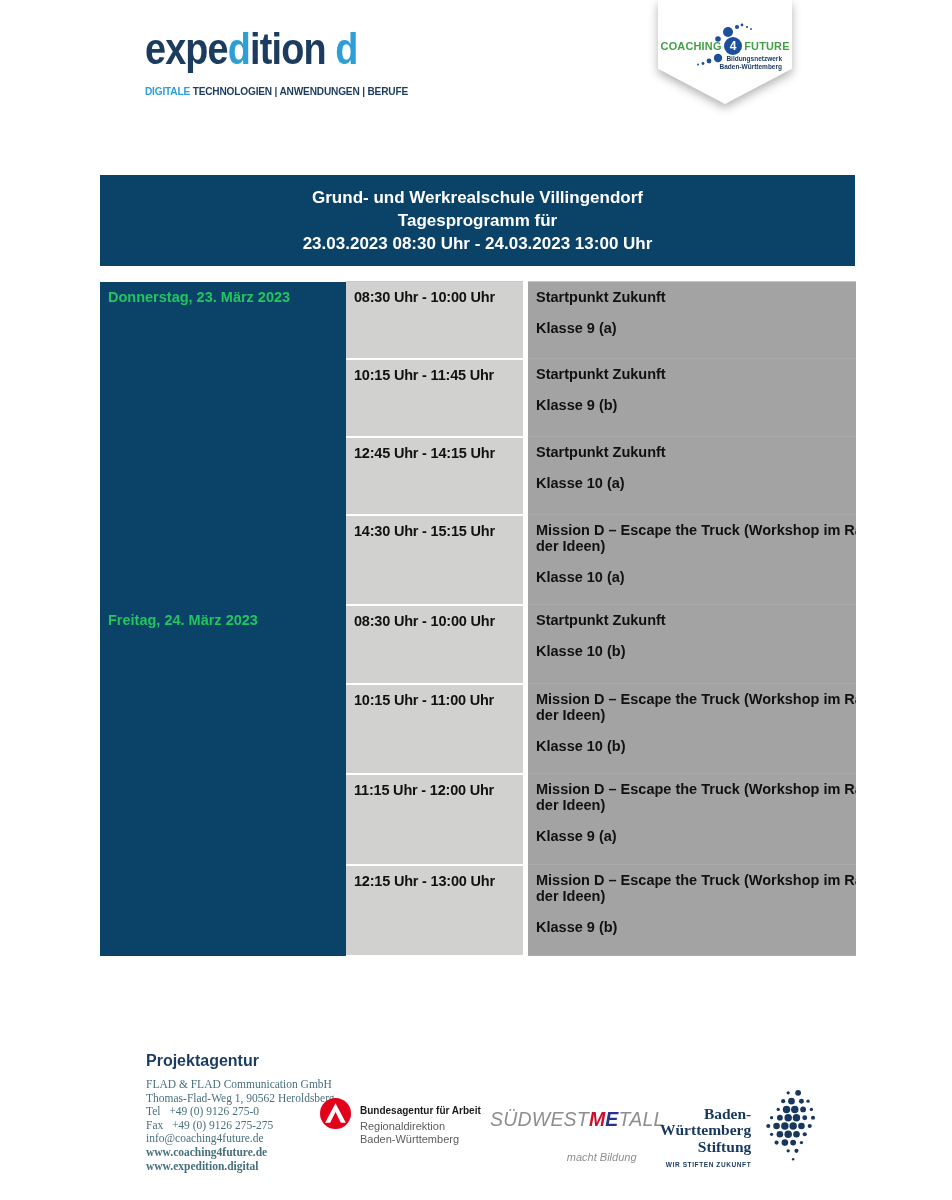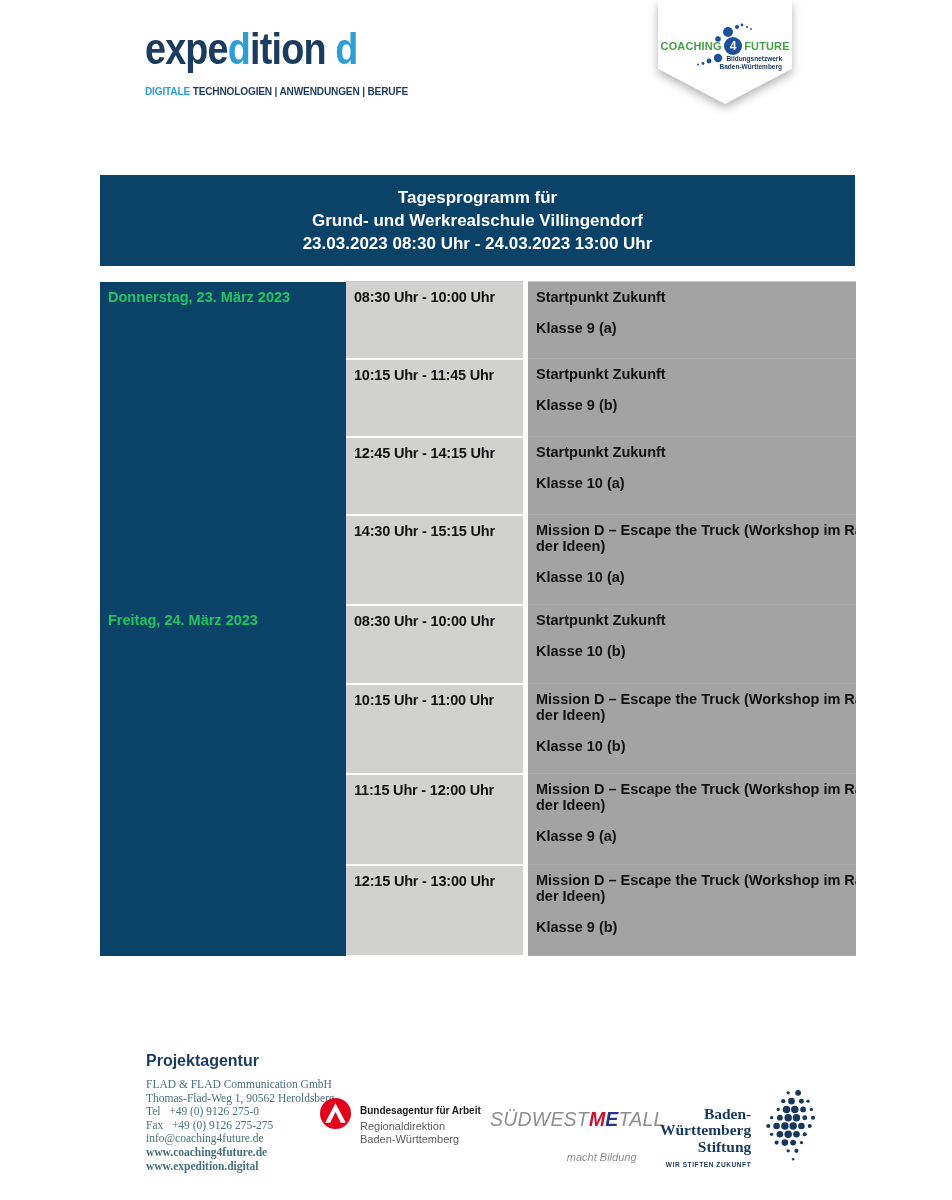--- a/index.html
+++ b/index.html
@@ -111,22 +111,22 @@
         <span class="badge-word">FUTURE</span>
       </div>
       <div class="badge-sub">
         <div>Bildungsnetzwerk</div>
         <div>Baden-Württemberg</div>
       </div>
     </div>
   </div>
 
   <div class="title-bar">
+    <div>Grund- und Werkrealschule Villingendorf</div>
     <div>Tagesprogramm für</div>
-    <div>Grund- und Werkrealschule Villingendorf</div>
     <div>23.03.2023 08:30 Uhr - 24.03.2023 13:00 Uhr</div>
   </div>
 
   <table class="sched">
     <tbody>
         <tr class="first" style="height:77px">
       <td class="day" rowspan="4">Donnerstag, 23. März 2023</td>
       <td class="time">08:30 Uhr - 10:00 Uhr</td>
       <td class="desc">
         <div class="act">Startpunkt Zukunft</div>

